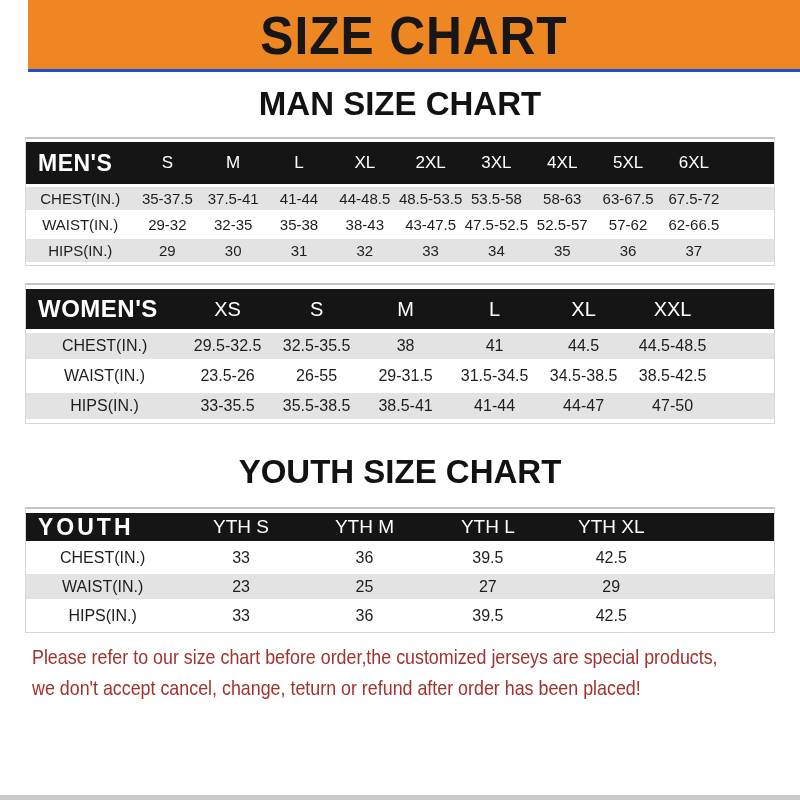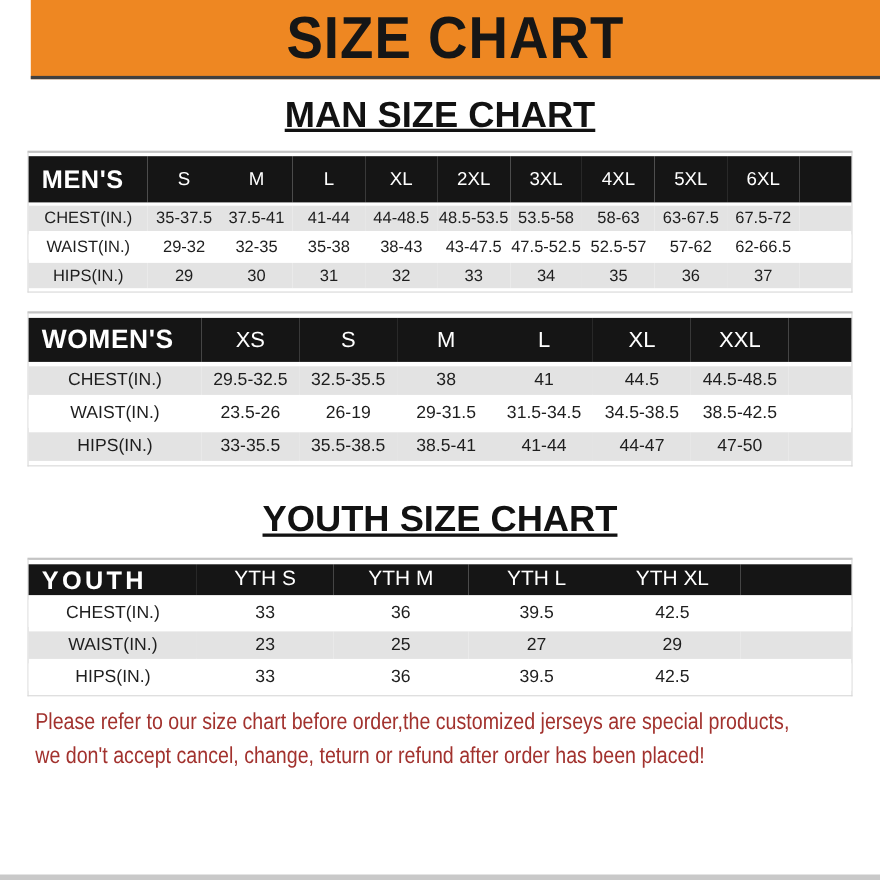--- a/index.html
+++ b/index.html
@@ -7,35 +7,34 @@
   body {
     font-family: "Liberation Sans", sans-serif;
     background: #ffffff;
     position: relative;
     overflow: hidden;
   }
   
   .banner {
     height: 72px;
     background: #ee8722;
-    border-bottom: 3px solid #404040;
+    border-bottom: 3px solid #1d4ed8;
     display: flex; align-items: center; justify-content: center; margin-left: 28px;
   }
   .banner h1 {
     font-size: 54px; font-weight: bold; color: #161616;
     letter-spacing: 1px; line-height: 1;
     transform: scaleX(0.92); transform-origin: center;
     white-space: nowrap;
   }
   
   .section-heading {
     text-align: center; font-weight: bold; color: #121212;
     font-size: 33px; line-height: 35px;
     transform-origin: center;
-    text-decoration: underline;
   }
   #sections > section:nth-child(1) .section-heading { margin-top: 14px; }
   #sections > section:nth-child(2) .section-heading { margin-top: 16px; }
   #sections > section:nth-child(3) .section-heading { margin-top: 30px; }
   
   .table-wrap {
     width: 750px; margin: 0 auto;
     border: 1px solid #d8d8d8; border-top: 2px solid #c4c4c4;
     background: #fff;
   }
@@ -201,21 +200,21 @@
                 <td>32.5-35.5</td>
                 <td>38</td>
                 <td>41</td>
                 <td>44.5</td>
                 <td>44.5-48.5</td>
                 <td></td>
               </tr>
               <tr class="stripe-white">
                 <td class="row-label">WAIST(IN.)</td>
                 <td>23.5-26</td>
-                <td>26-19</td>
+                <td>26-55</td>
                 <td>29-31.5</td>
                 <td>31.5-34.5</td>
                 <td>34.5-38.5</td>
                 <td>38.5-42.5</td>
                 <td></td>
               </tr>
               <tr class="stripe-gray">
                 <td class="row-label">HIPS(IN.)</td>
                 <td>33-35.5</td>
                 <td>35.5-38.5</td>

